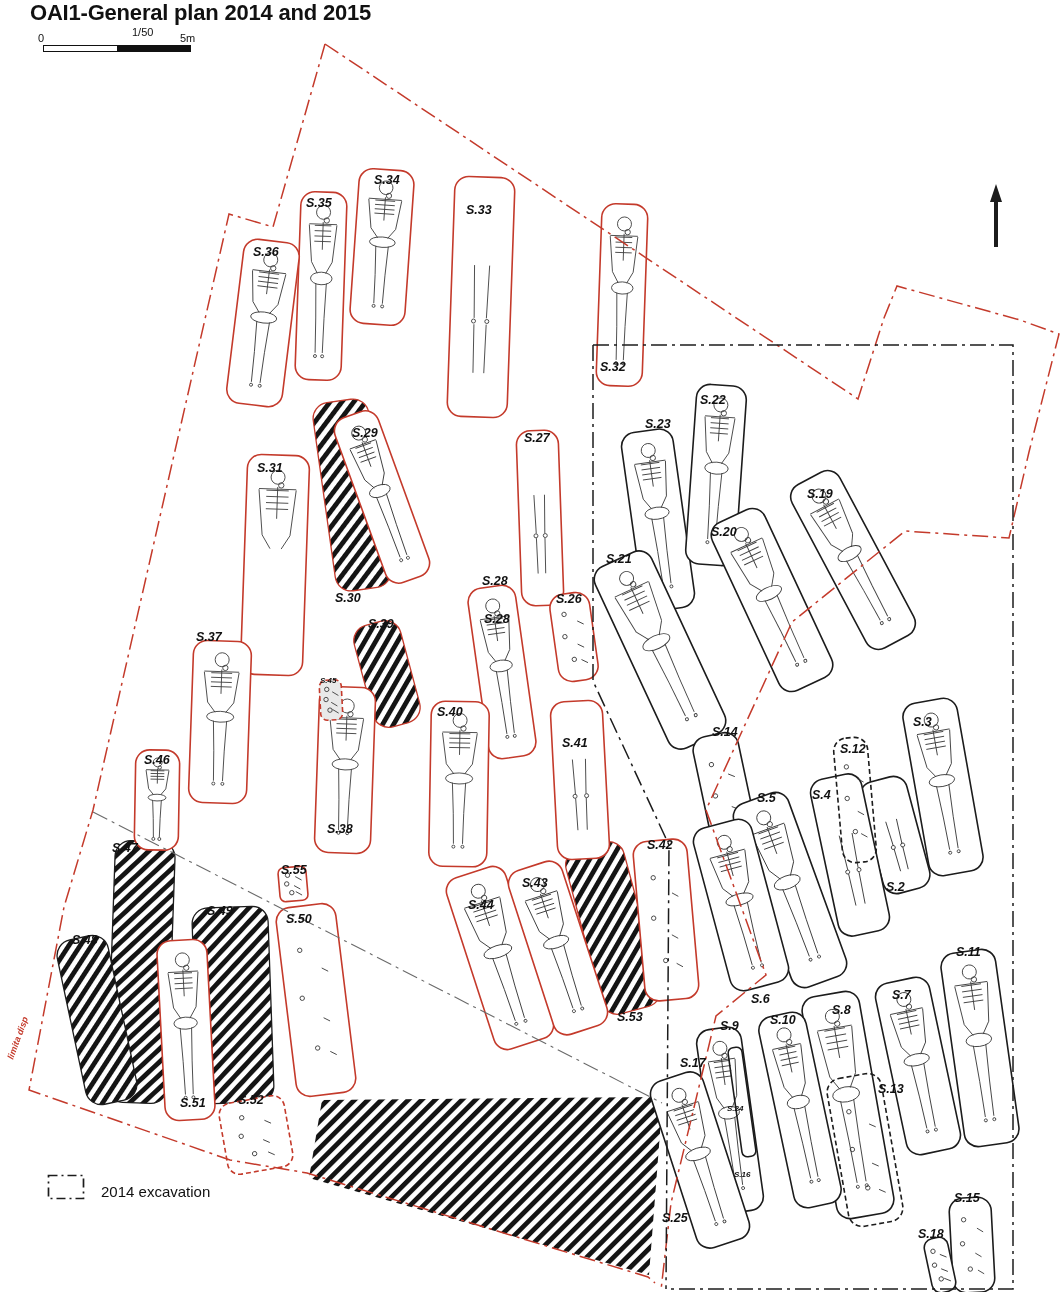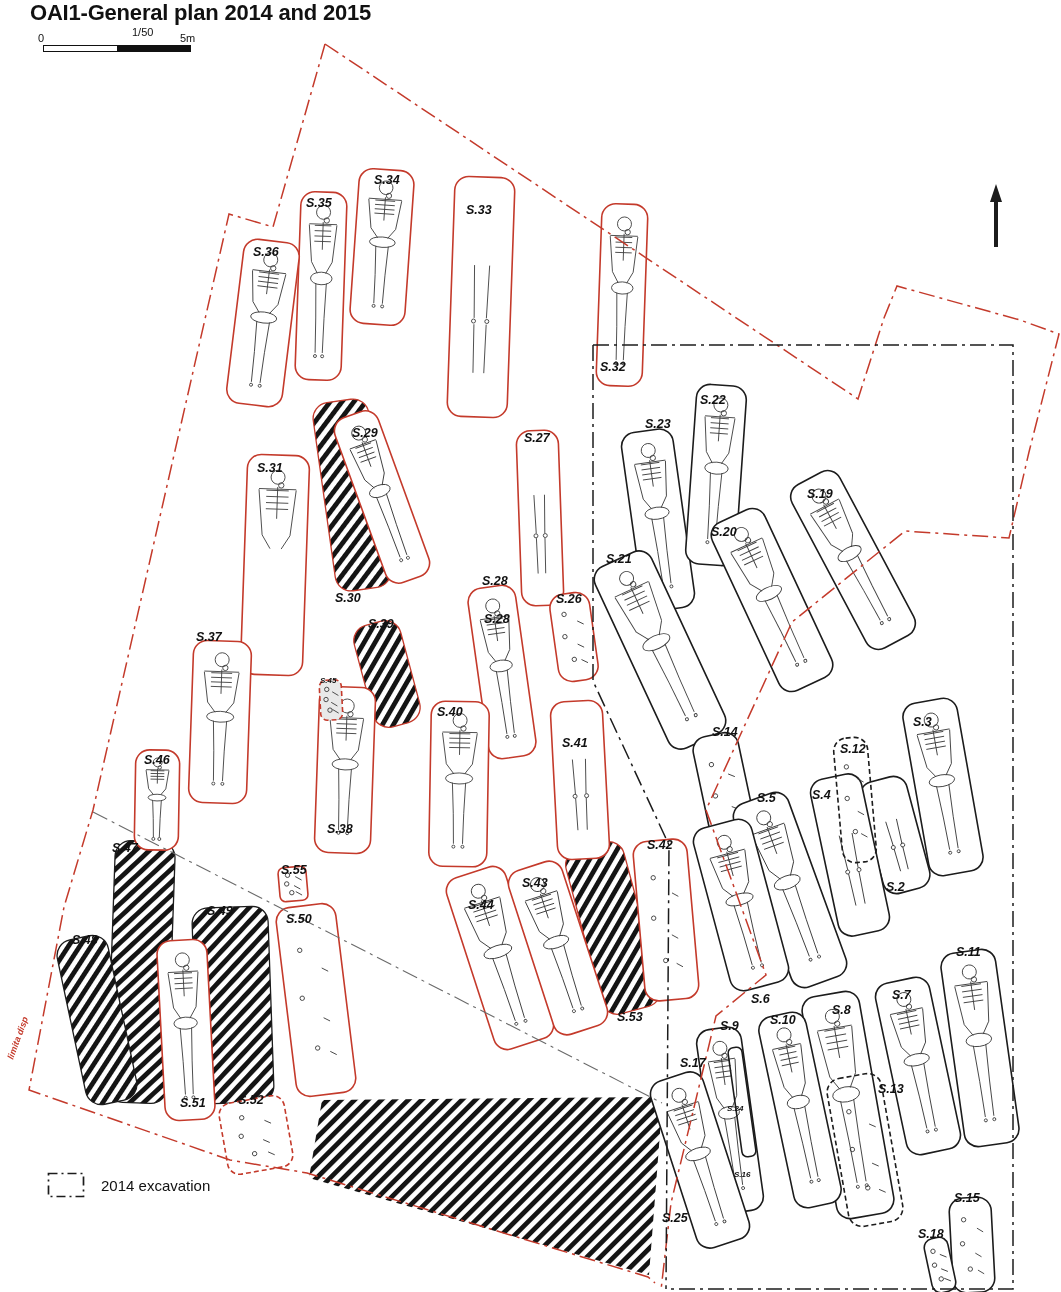--- a/index.html
+++ b/index.html
@@ -8,21 +8,21 @@
   .title{position:absolute;left:30px;top:0px;margin:0;font-size:22px;font-weight:bold;
          color:#111;letter-spacing:-0.2px;}
   .scalebar{position:absolute;left:38px;top:26px;width:170px;height:30px;font-size:11px;color:#111;}
   .scalebar .lab0{position:absolute;left:0px;top:6px;}
   .scalebar .lab50{position:absolute;left:56px;top:0px;margin-left:38px;}
   .scalebar .lab2m{position:absolute;left:142px;top:6px;}
   .scalebar .bar{position:absolute;left:5px;top:19px;width:148px;height:7px;border:1px solid #111;box-sizing:border-box;}
   .scalebar .halfb{position:absolute;left:73px;top:0px;width:74px;height:5px;background:#111;}
   #plan{position:absolute;left:0;top:0;}
   .legend{position:absolute;left:47px;top:1170px;width:260px;}
-  .legend-row{display:flex;align-items:center;height:30px;margin-bottom:10px;}
+  .legend-row{display:flex;align-items:flex-end;height:30px;margin-bottom:10px;}
   .legend-row .sw{width:38px;height:26px;margin-right:16px;position:relative;flex:0 0 38px;}
   .legend-row .sw svg{display:block;}
   .legend-row .hatchbox{width:34px;height:22px;border:1.7px solid #141414;
       background:repeating-linear-gradient(135deg,#141414 0 4px,#ffffff 4px 9.5px);}
   .legend-row .lab{font-size:15px;color:#111;}
 </style>
 </head>
 <body>
 
 <div class="canvas">

